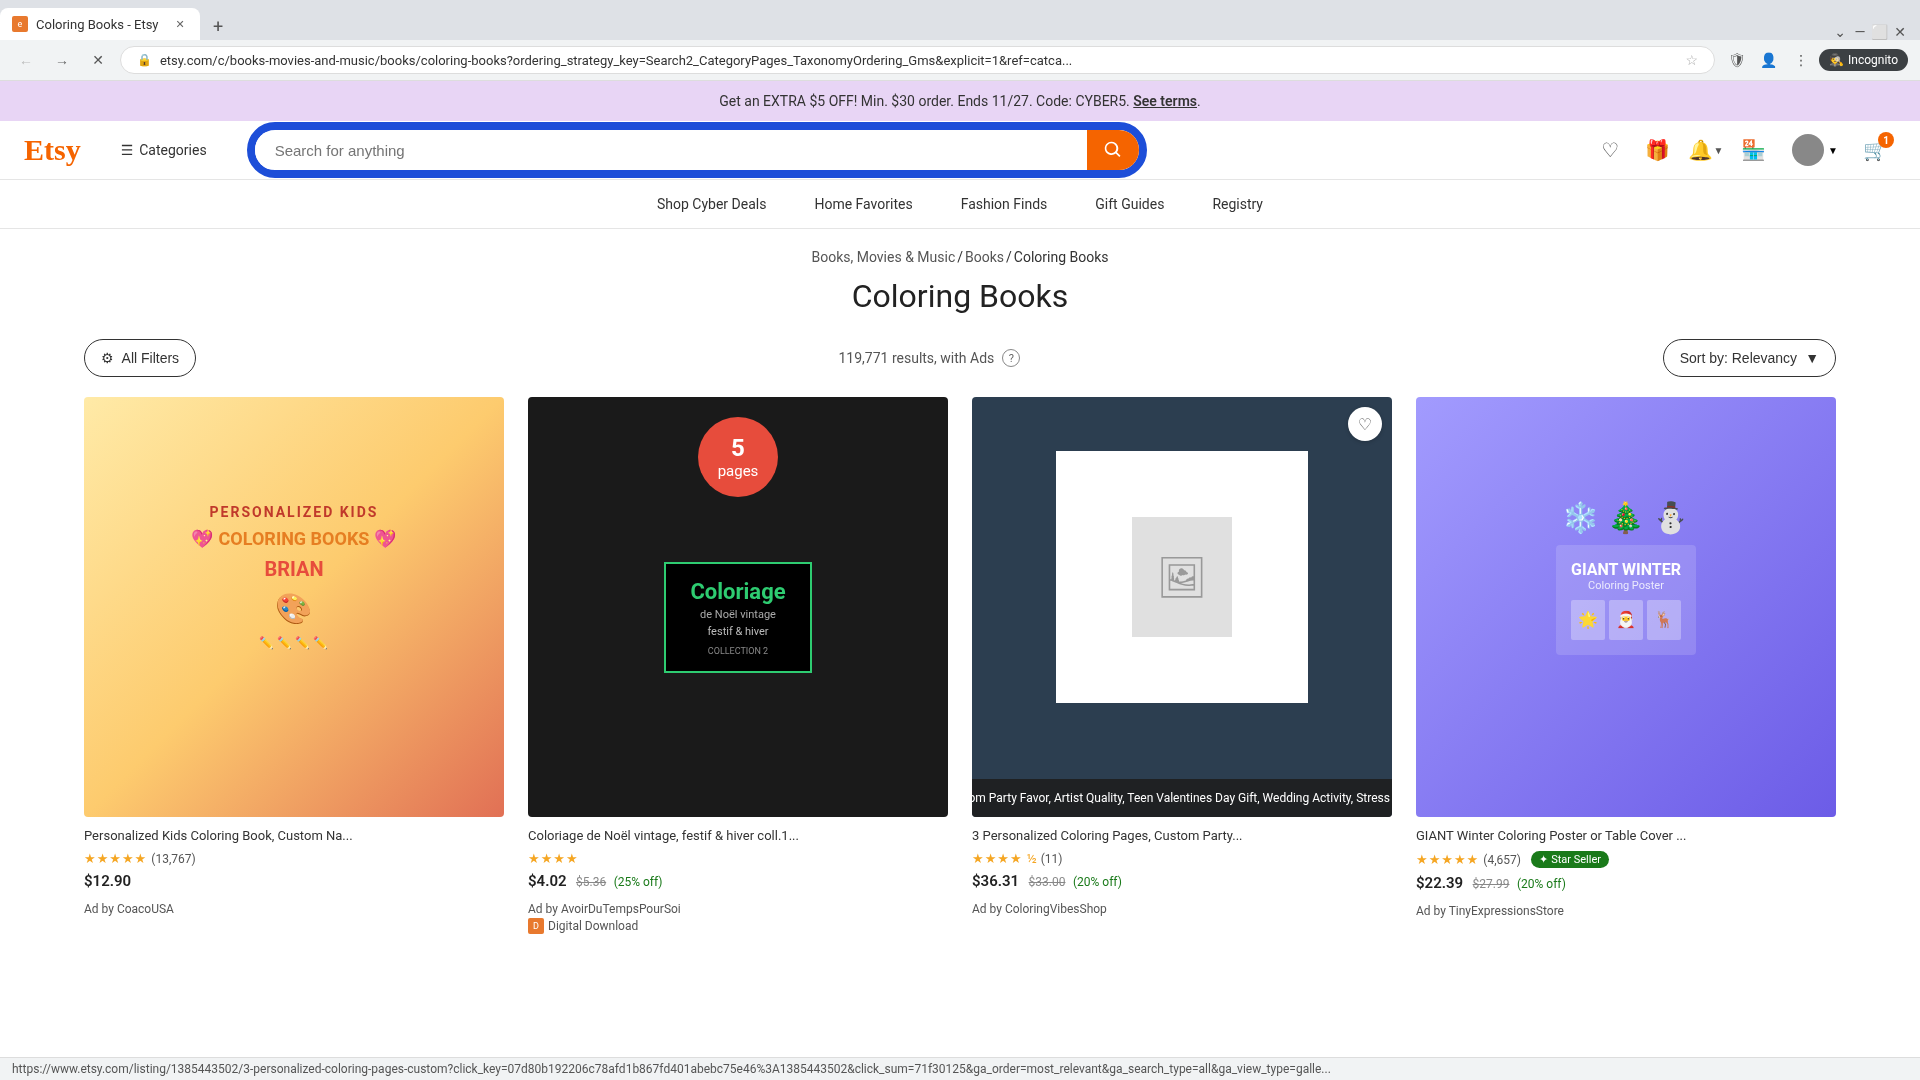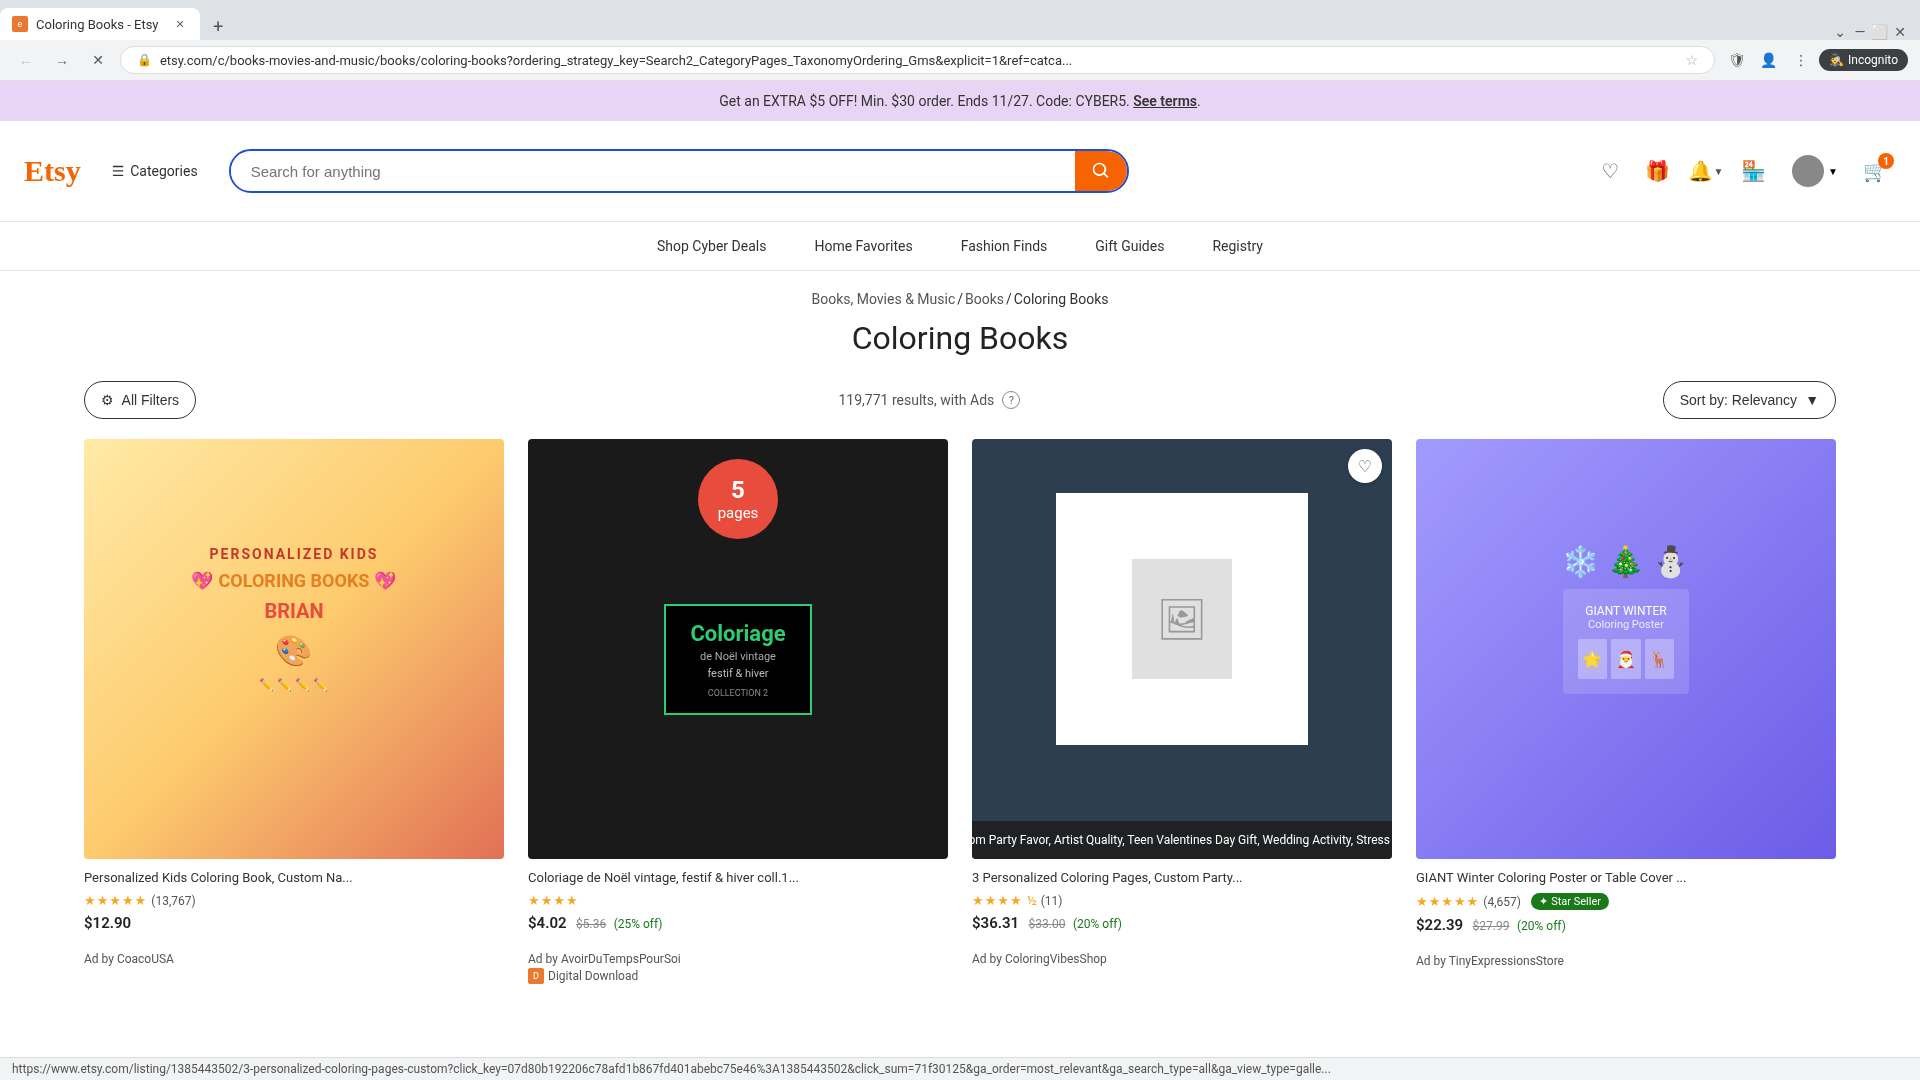--- a/index.html
+++ b/index.html
@@ -27,24 +27,24 @@
     .incognito-badge { display: flex; align-items: center; gap: 4px; background: #3c4043; color: white; padding: 4px 10px; border-radius: 12px; font-size: 12px; }
 
     
     .etsy-app { width: 1920px; overflow: hidden; }
 
     
     .promo-banner { background: #e8d5f5; text-align: center; padding: 12px 20px; font-size: 14px; color: #333; }
     .promo-banner a { color: #333; font-weight: 600; text-decoration: underline; cursor: pointer; }
 
     
-    .etsy-header { display: flex; align-items: center; padding: 28px 24px; gap: 23px; border-bottom: 1px solid #e5e5e5; }
+    .etsy-header { display: flex; align-items: center; padding: 1px 24px; gap: 32px; border-bottom: 1px solid #e5e5e5; }
     .etsy-logo { font-family: Georgia, serif; font-size: 30px; color: #f56400; font-weight: bold; cursor: pointer; text-decoration: none; flex-shrink: 0; }
     .categories-btn { display: flex; align-items: center; gap: 6px; font-size: 14px; color: #333; cursor: pointer; white-space: nowrap; padding: 8px; border-radius: 4px; }
-    .search-bar { flex: 1; display: flex; align-items: center; border: 2px solid #1d4ed8; border-radius: 40px; overflow: hidden; max-width: 900px; }
+    .search-bar { flex: 1; display: flex; align-items: center; border: 8px solid #1d4ed8; border-radius: 40px; overflow: hidden; max-width: 900px; }
     .search-input { flex: 1; padding: 10px 20px; border: none; outline: none; font-size: 15px; color: #333; }
     .search-btn { background: #f56400; border: none; padding: 10px 16px; cursor: pointer; display: flex; align-items: center; justify-content: center; }
     .search-btn svg { width: 20px; height: 20px; fill: white; }
     .header-icons { display: flex; align-items: center; gap: 8px; margin-left: auto; }
     .header-icon-btn { width: 40px; height: 40px; display: flex; align-items: center; justify-content: center; cursor: pointer; color: #555; font-size: 20px; position: relative; border-radius: 50%; }
     .header-icon-btn .badge { position: absolute; top: 2px; right: 2px; background: #f56400; color: white; border-radius: 50%; width: 16px; height: 16px; font-size: 10px; display: flex; align-items: center; justify-content: center; font-weight: bold; }
     .avatar-btn { display: flex; align-items: center; gap: 4px; cursor: pointer; padding: 6px 10px; border-radius: 20px; }
     .avatar-circle { width: 32px; height: 32px; background: #888; border-radius: 50%; }
 
     
@@ -74,21 +74,21 @@
     .product-card { cursor: pointer; }
     .product-img-wrap { position: relative; border-radius: 4px; overflow: hidden; aspect-ratio: 1; background: #f0f0f0; margin-bottom: 10px; }
     .wishlist-btn { position: absolute; top: 10px; right: 10px; width: 34px; height: 34px; background: white; border-radius: 50%; display: flex; align-items: center; justify-content: center; cursor: pointer; box-shadow: 0 1px 4px rgba(0,0,0,0.2); font-size: 16px; color: #555; }
     .product-title { font-size: 13px; color: #333; margin-bottom: 6px; line-height: 1.4; overflow: hidden; display: -webkit-box; -webkit-line-clamp: 2; -webkit-box-orient: vertical; }
     .product-rating { display: flex; align-items: center; gap: 4px; margin-bottom: 6px; }
     .stars { color: #f5a623; font-size: 13px; letter-spacing: 1px; }
     .rating-count { font-size: 12px; color: #555; }
     .product-price { font-size: 15px; font-weight: 600; color: #222; }
     .product-old-price { font-size: 12px; color: #888; text-decoration: line-through; margin-left: 6px; }
     .product-discount { font-size: 12px; color: #1a7a1a; margin-left: 4px; }
-    .product-seller { font-size: 12px; color: #555; margin-top: 20px; }
+    .product-seller { font-size: 12px; color: #555; margin-top: 12px; }
     .digital-badge { display: flex; align-items: center; gap: 4px; font-size: 12px; color: #555; margin-top: 2px; }
     .digital-icon { width: 16px; height: 16px; background: #e8792e; border-radius: 2px; display: flex; align-items: center; justify-content: center; font-size: 9px; color: white; }
     .star-seller-badge { display: inline-flex; align-items: center; gap: 3px; background: #1a7a1a; color: white; padding: 2px 8px; border-radius: 12px; font-size: 11px; margin-left: 6px; }
 
     
     .status-bar { position: fixed; bottom: 0; left: 0; right: 0; background: #f1f3f4; padding: 4px 12px; font-size: 12px; color: #555; border-top: 1px solid #ddd; overflow: hidden; text-overflow: ellipsis; white-space: nowrap; }
 
     
     .card1-bg { background: linear-gradient(135deg, #ffeaa7 0%, #fdcb6e 50%, #e17055 100%); }
     .card2-bg { background: #1a1a1a; }
@@ -306,21 +306,21 @@
         </div>
         <div class="product-seller">Ad by ColoringVibesShop</div>
       </div>
 
       <div class="product-card">
         <div class="product-img-wrap card4-bg">
           <div style="width:100%;height:360px;display:flex;align-items:center;justify-content:center;">
             <div style="text-align:center;padding:20px;">
               <div style="font-size:30px;">❄️ 🎄 ⛄</div>
               <div style="background:rgba(255,255,255,0.15);padding:15px;margin-top:10px;border-radius:4px;">
-                <div style="font-size:12px;color:white;font-weight:normal;">GIANT WINTER</div>
+                <div style="font-size:16px;color:white;font-weight:bold;">GIANT WINTER</div>
                 <div style="font-size:11px;color:rgba(255,255,255,0.8);">Coloring Poster</div>
                 <div style="display:grid;grid-template-columns:1fr 1fr 1fr;gap:4px;margin-top:8px;">
                   <div style="background:rgba(255,255,255,0.3);height:40px;border-radius:2px;display:flex;align-items:center;justify-content:center;font-size:16px;">🌟</div>
                   <div style="background:rgba(255,255,255,0.3);height:40px;border-radius:2px;display:flex;align-items:center;justify-content:center;font-size:16px;">🎅</div>
                   <div style="background:rgba(255,255,255,0.3);height:40px;border-radius:2px;display:flex;align-items:center;justify-content:center;font-size:16px;">🦌</div>
                 </div>
               </div>
             </div>
           </div>
         </div>

